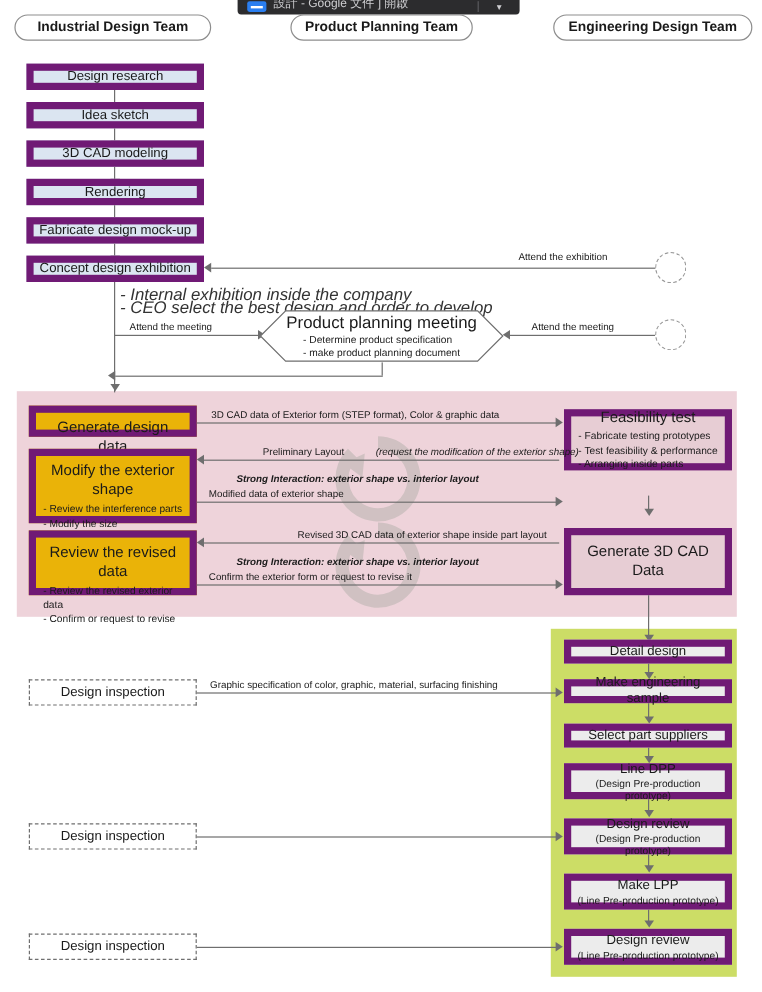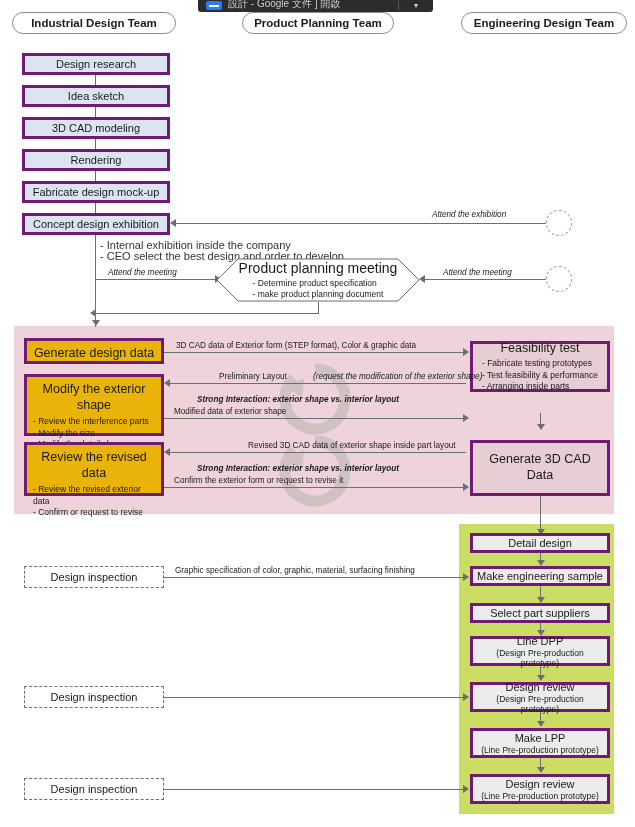--- a/index.html
+++ b/index.html
@@ -71,21 +71,21 @@
   
   .band {
     position: absolute;
   }
   .band-pink { background: #eed3da; }
   .band-green { background: #ccdd66; }
 
   
   .box {
     position: absolute;
-    border: 3px solid #701a75;
+    border: 6px solid #701a75;
     display: flex;
     flex-direction: column;
     align-items: center;
     justify-content: center;
     text-align: center;
     color: #1a1a1a;
     padding: 2px 3px;
   }
   .box .title { font-size: 11px; line-height: 13px; }
   .box .sub   { font-size: 8.5px; line-height: 10px; }
@@ -176,27 +176,28 @@
   }
 
   
   .edge-label {
     position: absolute;
     font-size: 8.2px;
     line-height: 10px;
     color: #1a1a1a;
     white-space: nowrap;
   }
-  .edge-label.ital { font-style: italic; }
+  .edge-label.ital { }
   .edge-label.bi   { font-style: italic; font-weight: bold; }
 
   .note-list {
     position: absolute;
-    font-size: 11px;
+    font-size: 14px;
     line-height: 11px;
+    font-style: italic;
     color: #333;
   }
   .note-list div::before { content: "- "; }
 
   
   .cyc {
     position: absolute;
     opacity: 0.30;
     pointer-events: none;
   }

